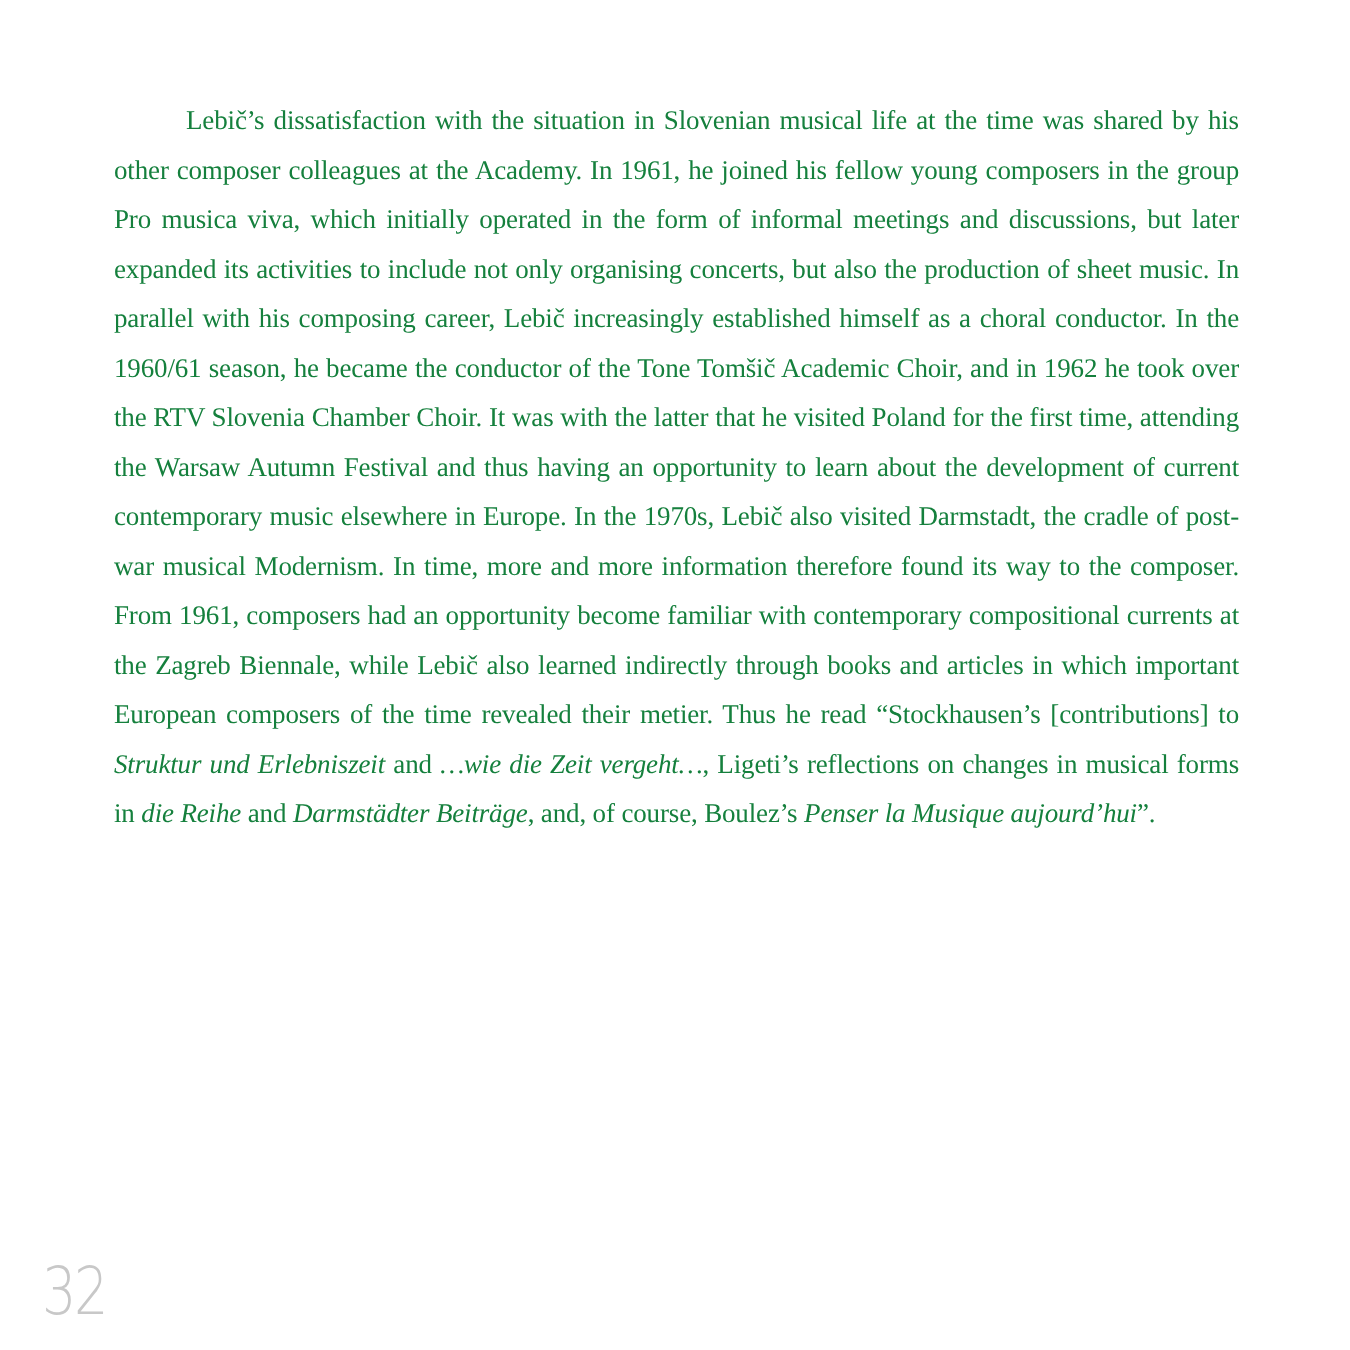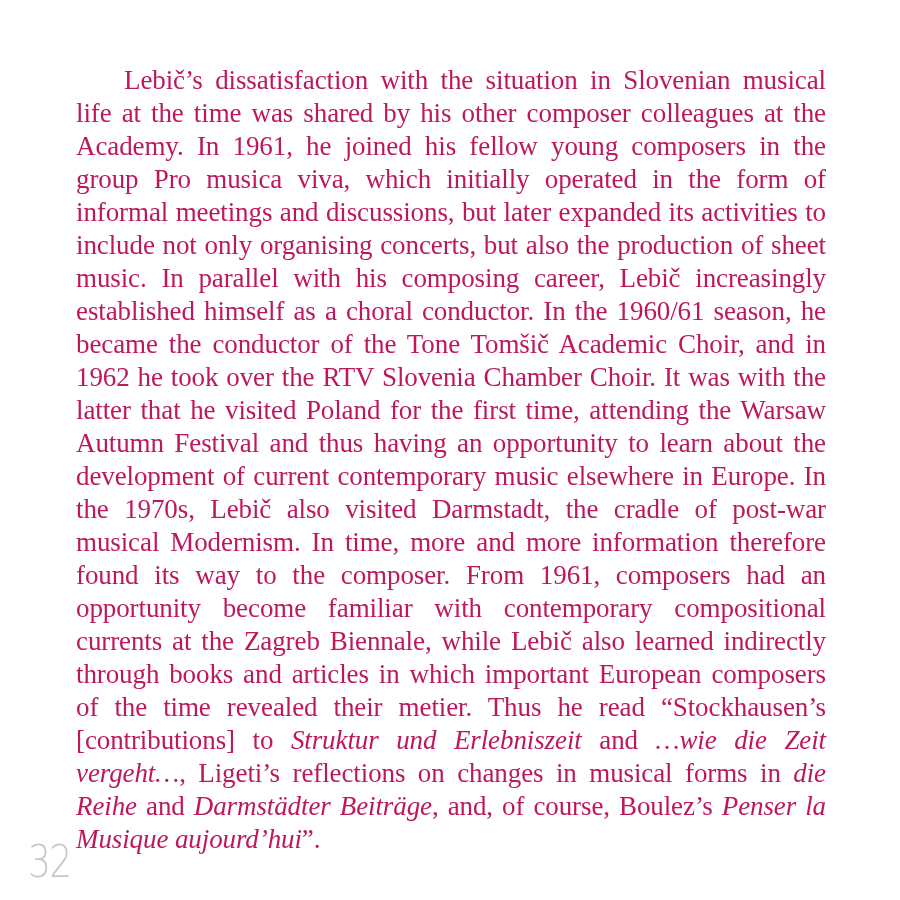--- a/index.html
+++ b/index.html
@@ -21,23 +21,23 @@
       height: 900px;
       background: #ffffff;
     }
     .body-text {
       position: absolute;
       left: 76px;
       top: 64px;
       width: 750px;
       margin: 0;
       font-family: "Liberation Serif", "DejaVu Serif", serif;
-      font-size: 27px;
+      font-size: 18px;
       line-height: 33px;
-      color: #be185d;
+      color: #15803d;
       text-align: justify;
       text-indent: 48px;
       hyphens: manual;
       letter-spacing: -0.1px;
     }
     .body-text .it {
       font-style: italic;
     }
     .page-number {
       position: absolute;

